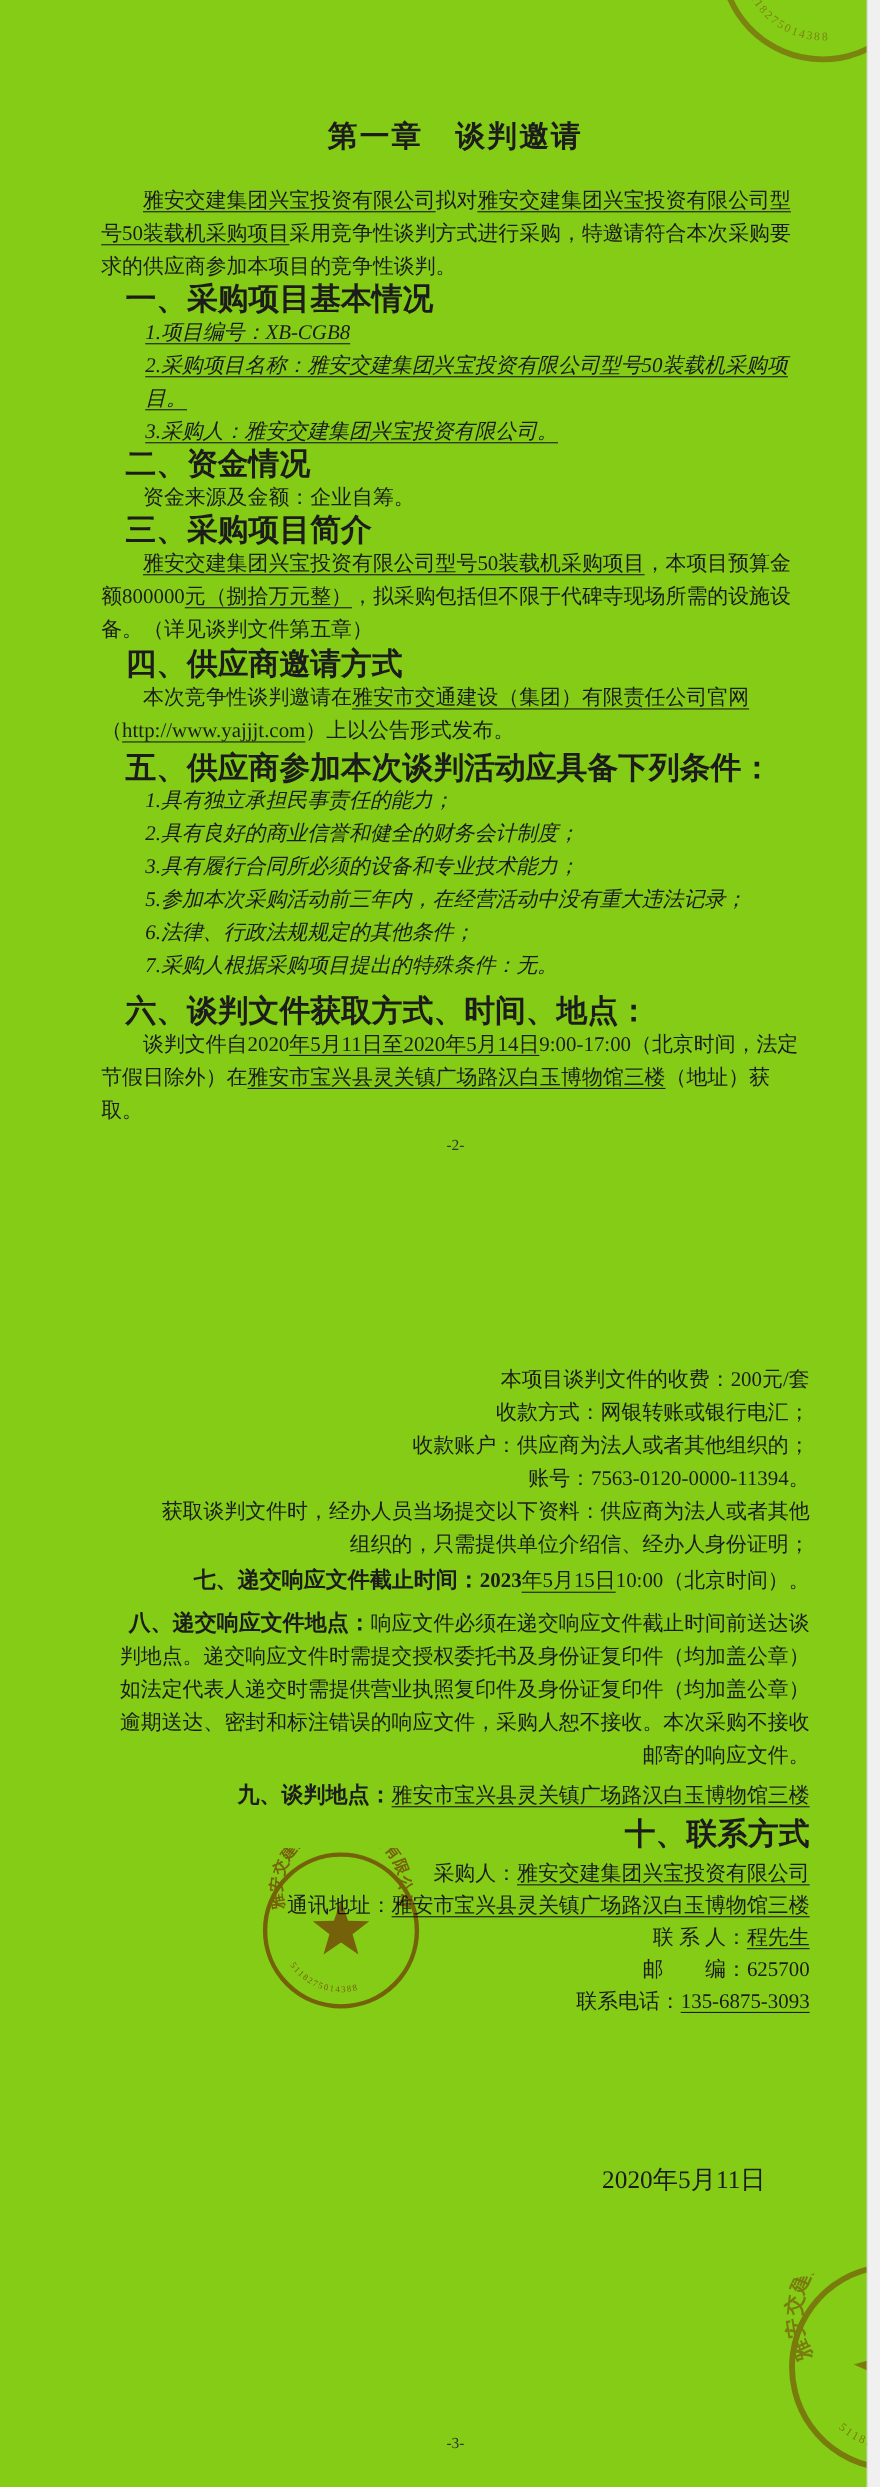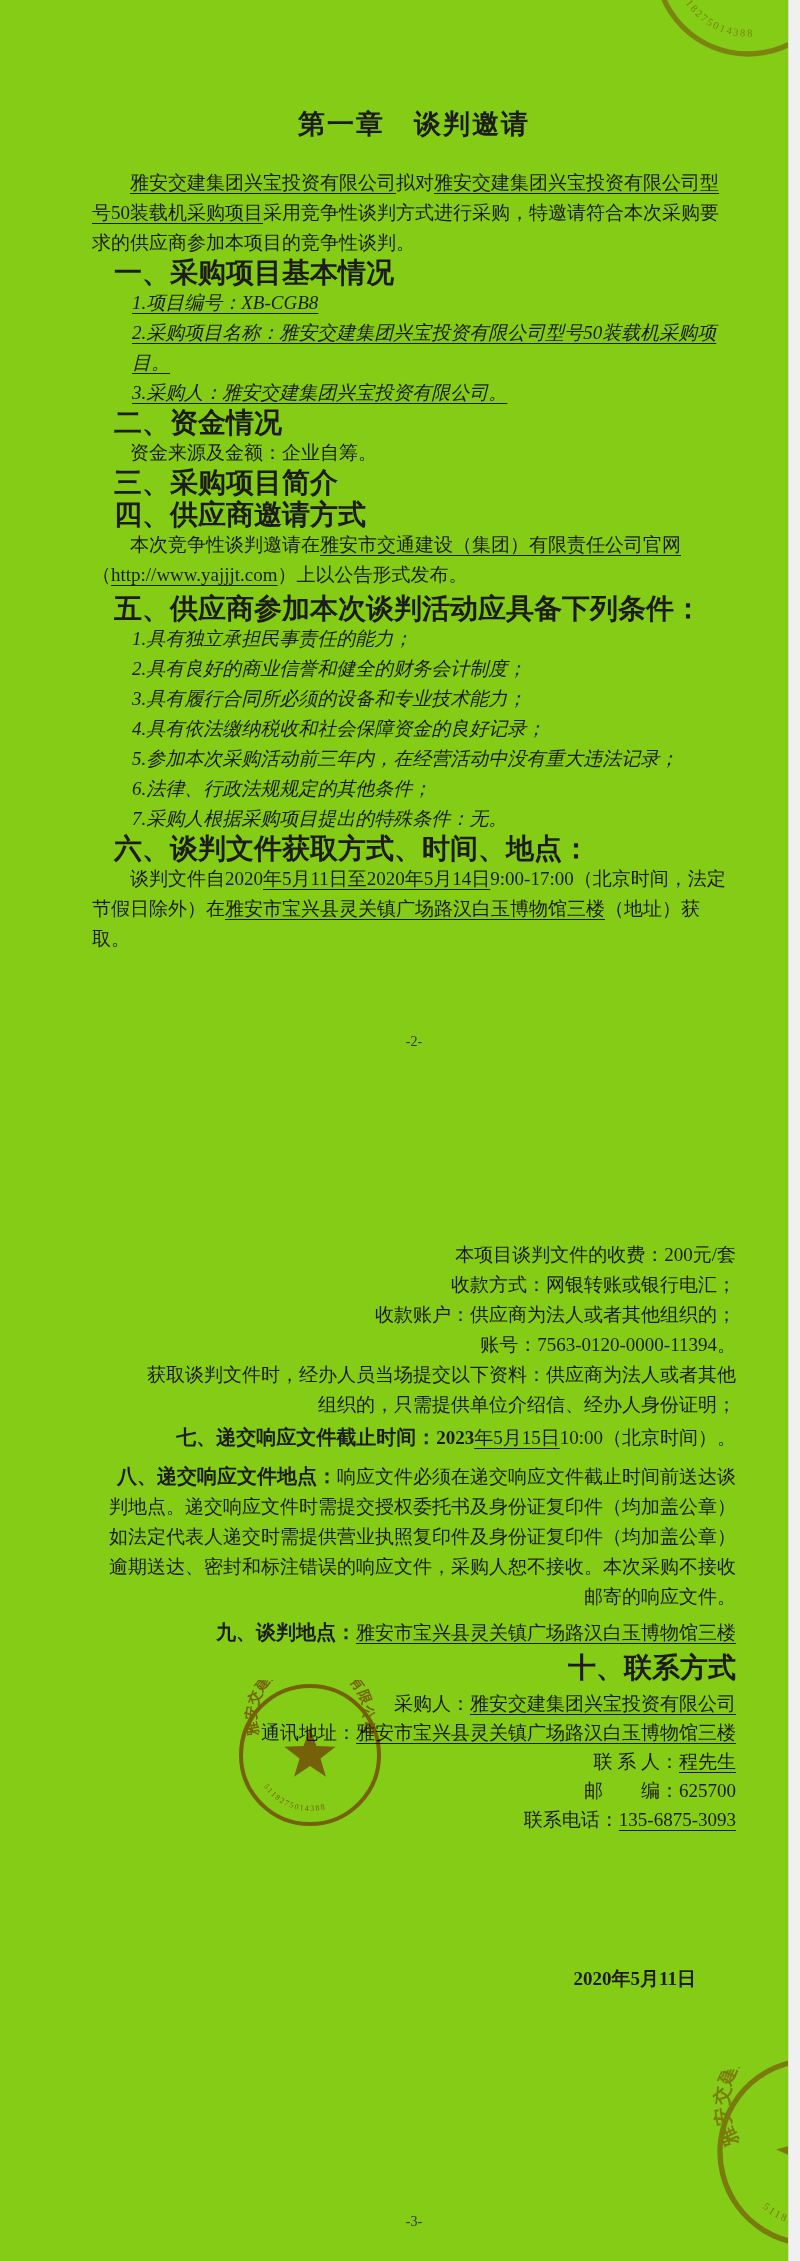--- a/index.html
+++ b/index.html
@@ -44,38 +44,37 @@
     padding-left: 22px;
   }
   .list-item { padding-left: 40px; font-style: italic; }
   .u { text-decoration: underline; text-underline-offset: 4px; text-decoration-thickness: 1px; }
   .b { font-weight: bold; }
   .h-inline { font-weight: bold; font-size: 20px; }
   .mt2 { margin-top: 2px; }
   .mt4 { margin-top: 4px; }
   .mt5 { margin-top: 5px; }
   .mt8 { margin-top: 8px; }
-  .mt11 { }
+  .mt11 { margin-top: 11px; }
   .contact-block { margin-top: 6px; }
   .contact-line { padding-left: 68px; line-height: 29px; }
   .page-footer {
     position: absolute;
     left: 92px; width: 644px;
     text-align: center;
     font-size: 14px;
     color: #333;
   }
   #footer-p2 { top: 1034px; }
   #footer-p3 { top: 2214px; }
   .doc-date {
     position: absolute;
     top: 1966px;
     right: 104px;
-    font-size: 19px;
-    font-weight: bold;
+    font-size: 23px;
   }
   .seal-wrap { position: absolute; mix-blend-mode: multiply; }
   #seal-main   { top: 1680px; left: 235px; width: 150px; height: 150px; opacity: 0.82; }
   #seal-top    { top: -138px; left: 648px; width: 200px; height: 200px; opacity: 0.55; transform: rotate(12deg); }
   #seal-bottom { top: 2052px; left: 712px; width: 200px; height: 200px; opacity: 0.62; transform: rotate(-14deg); }
   .seal-wrap svg { width: 100%; height: 100%; }
 </style>
 </head>
 <body>
 
@@ -111,29 +110,29 @@
 
     <p class="sec-h">一、采购项目基本情况</p>
     <p class="list-item u">1.项目编号：XB-CGB8</p>
     <p class="list-item u">2.采购项目名称：雅安交建集团兴宝投资有限公司型号50装载机采购项目。</p>
     <p class="list-item u">3.采购人：雅安交建集团兴宝投资有限公司。</p>
 
     <p class="sec-h">二、资金情况</p>
     <p class="para">资金来源及金额：企业自筹。</p>
 
     <p class="sec-h">三、采购项目简介</p>
+    <p class="para"><span class="u">雅安交建集团兴宝投资有限公司型号50装载机采购项目</span><span>，本项目预算金额800000</span><span class="u">元（捌拾万元整）</span><span>，拟采购包括但不限于代碑寺现场所需的设施设备。（详见谈判文件第五章）</span></p>
 
     <p class="sec-h mt2">四、供应商邀请方式</p>
     <p class="para"><span>本次竞争性谈判邀请在</span><span class="u">雅安市交通建设（集团）有限责任公司官网</span><span>（</span><span class="u">http://www.yajjjt.com</span><span>）上以公告形式发布。</span></p>
 
     <p class="sec-h mt4">五、供应商参加本次谈判活动应具备下列条件：</p>
     <p class="list-item">1.具有独立承担民事责任的能力；</p>
     <p class="list-item">2.具有良好的商业信誉和健全的财务会计制度；</p>
     <p class="list-item">3.具有履行合同所必须的设备和专业技术能力；</p>
-    <p class="list-item">4.具有依法缴纳税收和社会保障资金的良好记录；</p>
     <p class="list-item">5.参加本次采购活动前三年内，在经营活动中没有重大违法记录；</p>
     <p class="list-item">6.法律、行政法规规定的其他条件；</p>
     <p class="list-item">7.采购人根据采购项目提出的特殊条件：无。</p>
 
     <p class="sec-h mt11">六、谈判文件获取方式、时间、地点：</p>
     <p class="para"><span>谈判文件自2020</span><span class="u">年5月11日至2020年5月14日</span><span>9:00-17:00（北京时间，法定节假日除外）在</span><span class="u">雅安市宝兴县灵关镇广场路汉白玉博物馆三楼</span><span>（地址）获取。</span></p>
   </div>
 
   <div class="page-footer" id="footer-p2">-2-</div>
 

